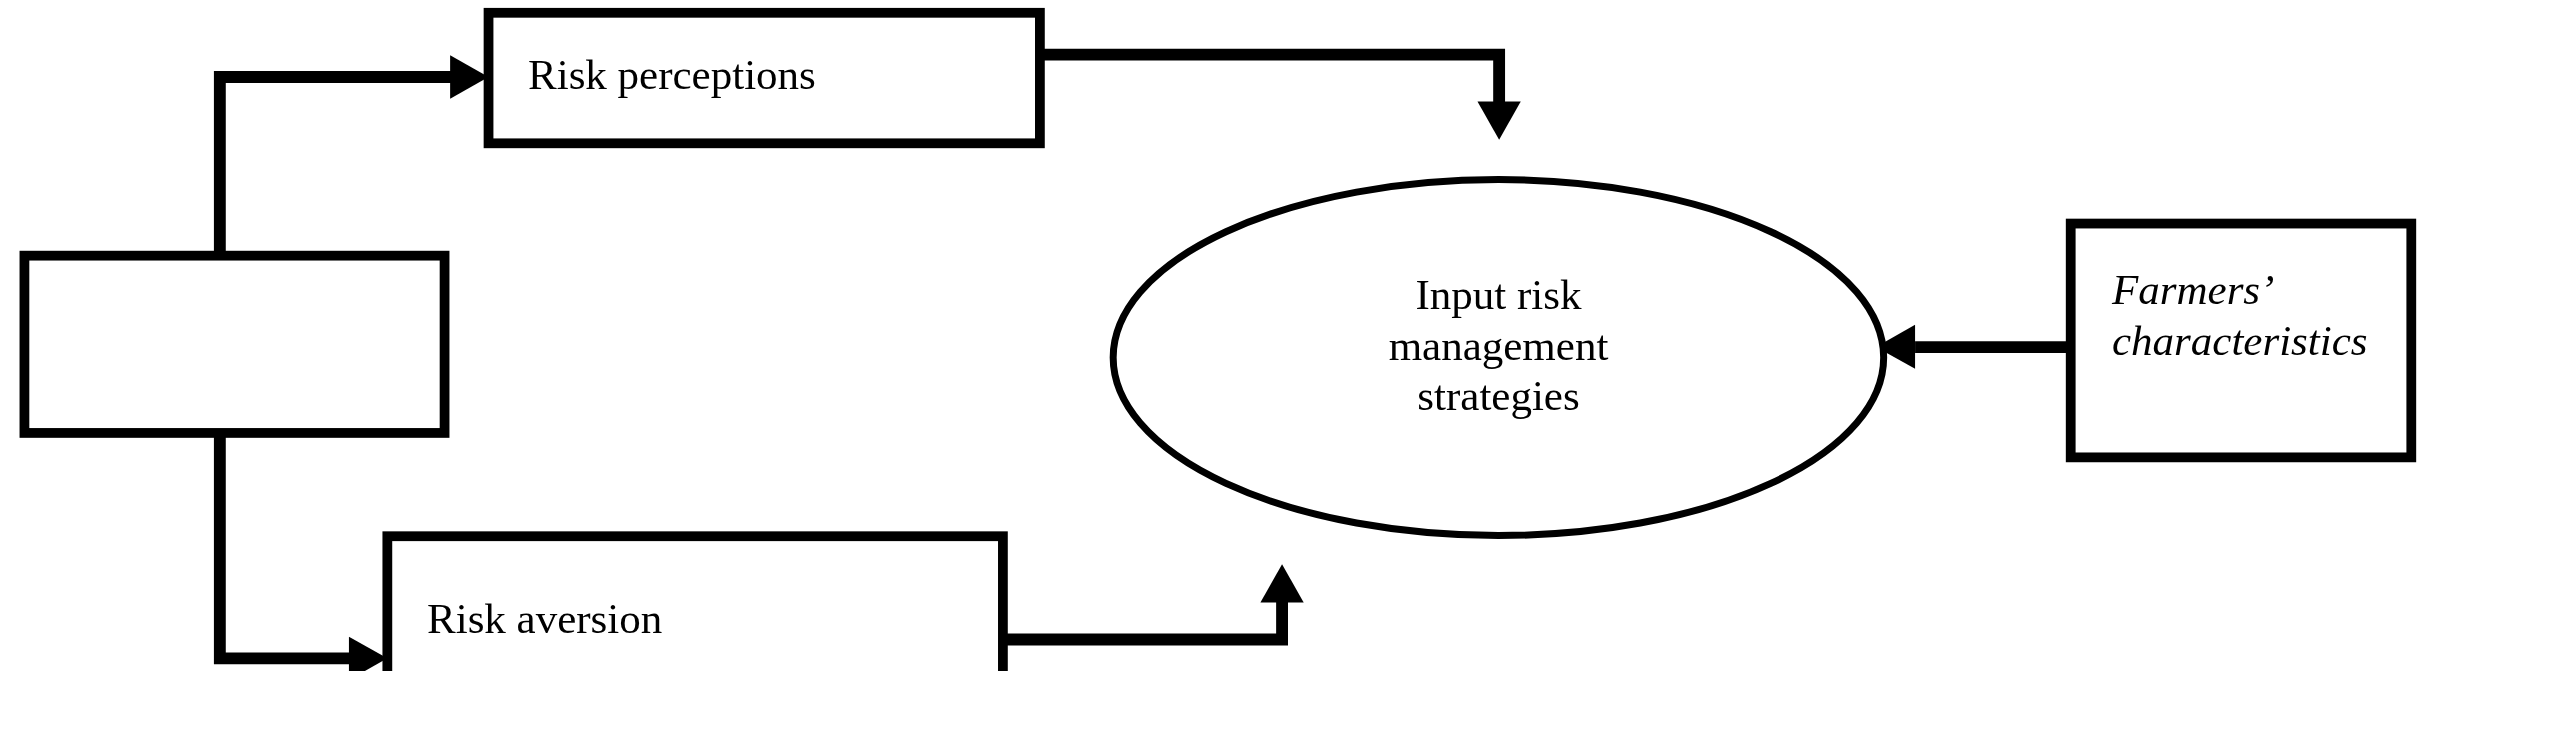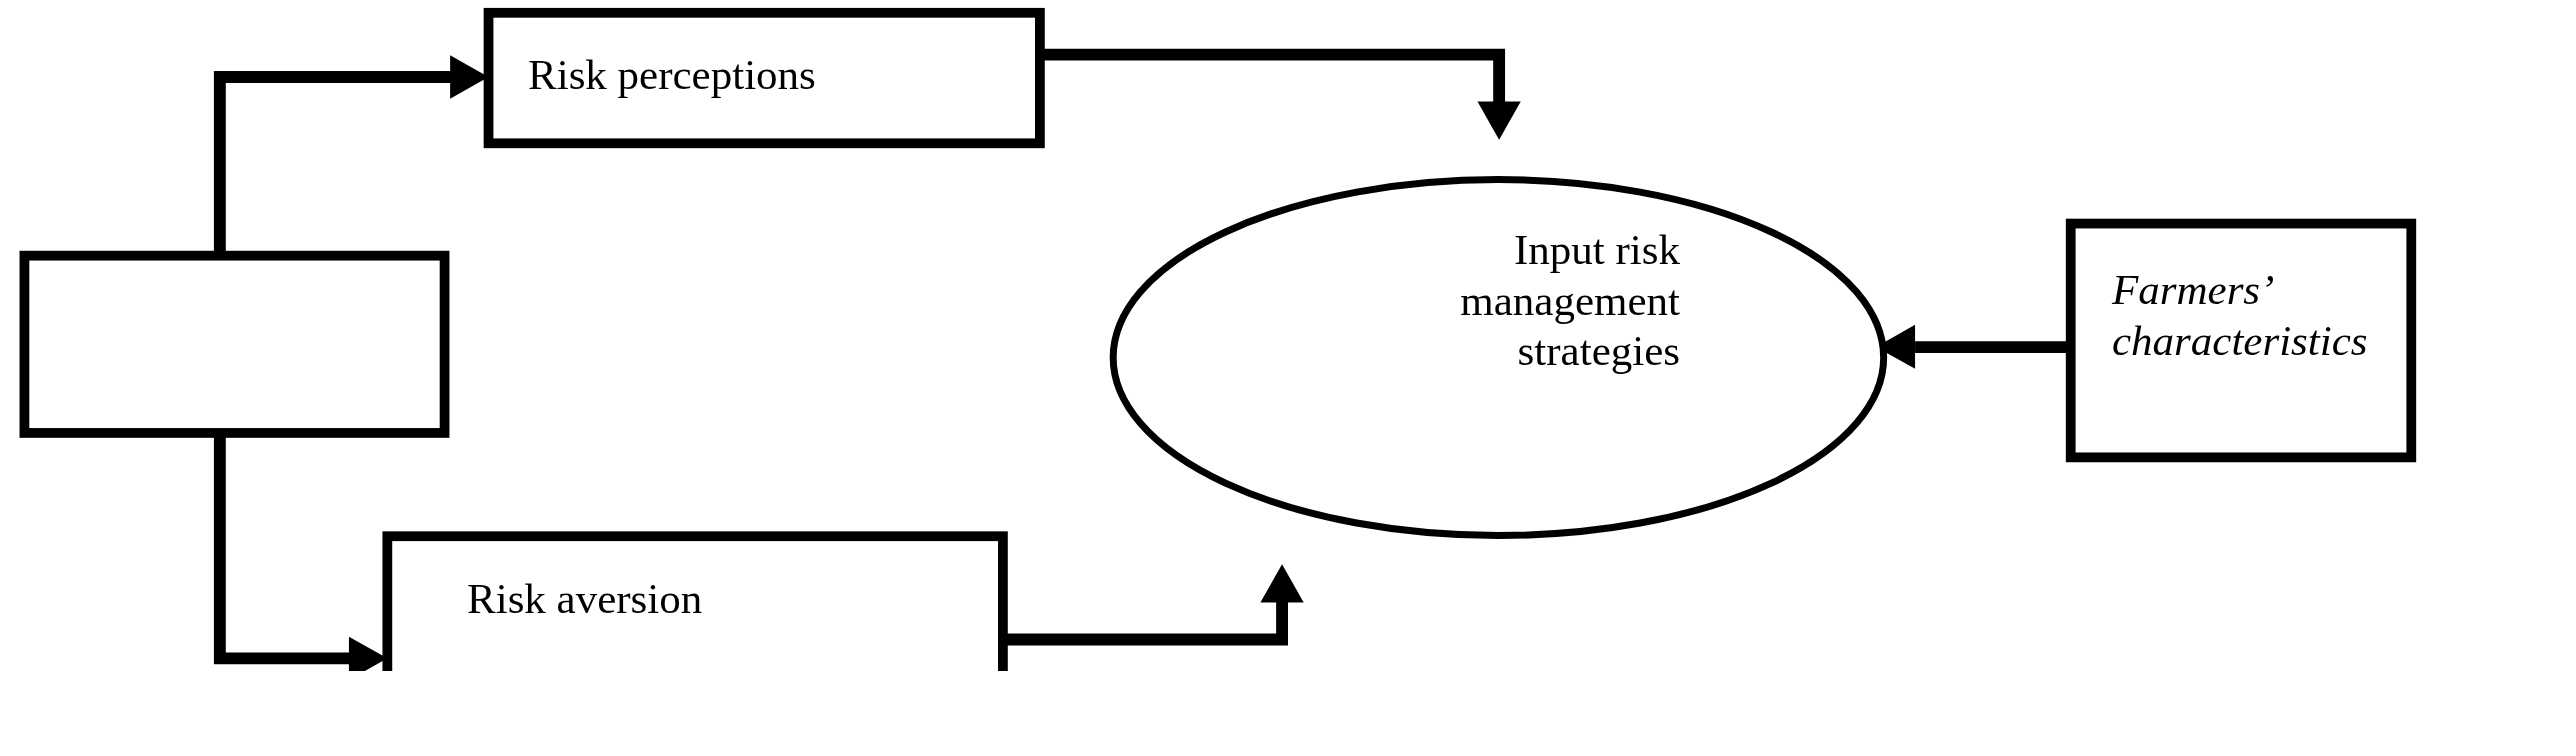--- a/index.html
+++ b/index.html
@@ -33,27 +33,28 @@
     line-height: 1.18;
     white-space: pre-line;
     pointer-events: none;
   }
   .box-label {
     font-size: 43px;
     text-align: left;
   }
   .ellipse-label {
     font-size: 43px;
-    text-align: right;
+    text-align: center;
     width: 363px;
+    margin-top: 45px;
   }
   
   #label-risk-perceptions { left: 528px; top: 50px; }
   #label-input-use        { left: 64px;  top: 293px; }
-  #label-risk-aversion    { left: 427px; top: 574px; margin-left: 40px; }
+  #label-risk-aversion    { left: 427px; top: 594px; }
   #label-farmers          { left: 2112px; top: 265px; font-style: italic; }
   #label-ellipse          { left: 1317px; top: 225px; }
 </style>
 </head>
 <body>
 
 <div id="diagram-root">
 
   <svg id="diagram-svg" viewBox="0 0 3691 1084" xmlns="http://www.w3.org/2000/svg">
 

